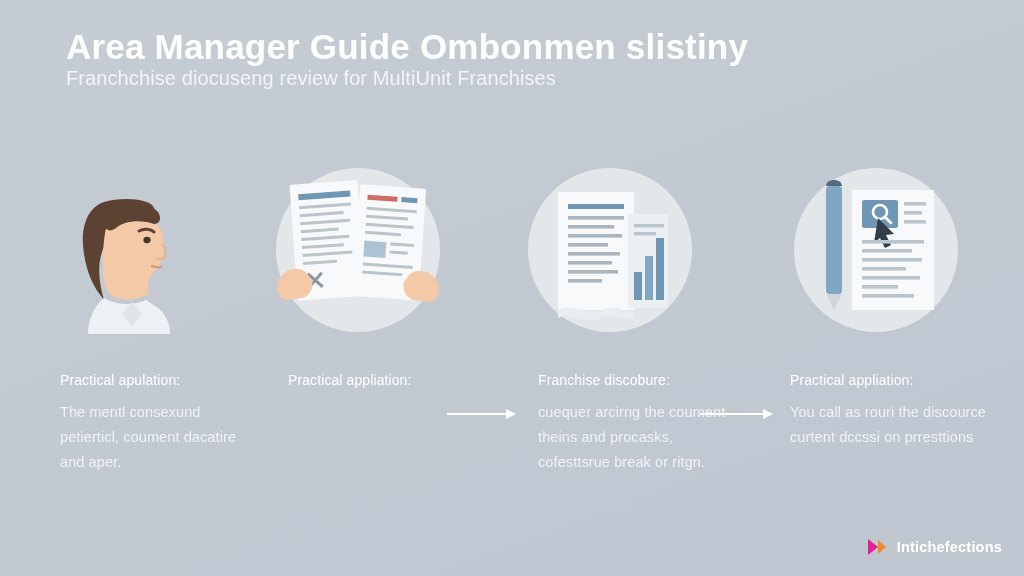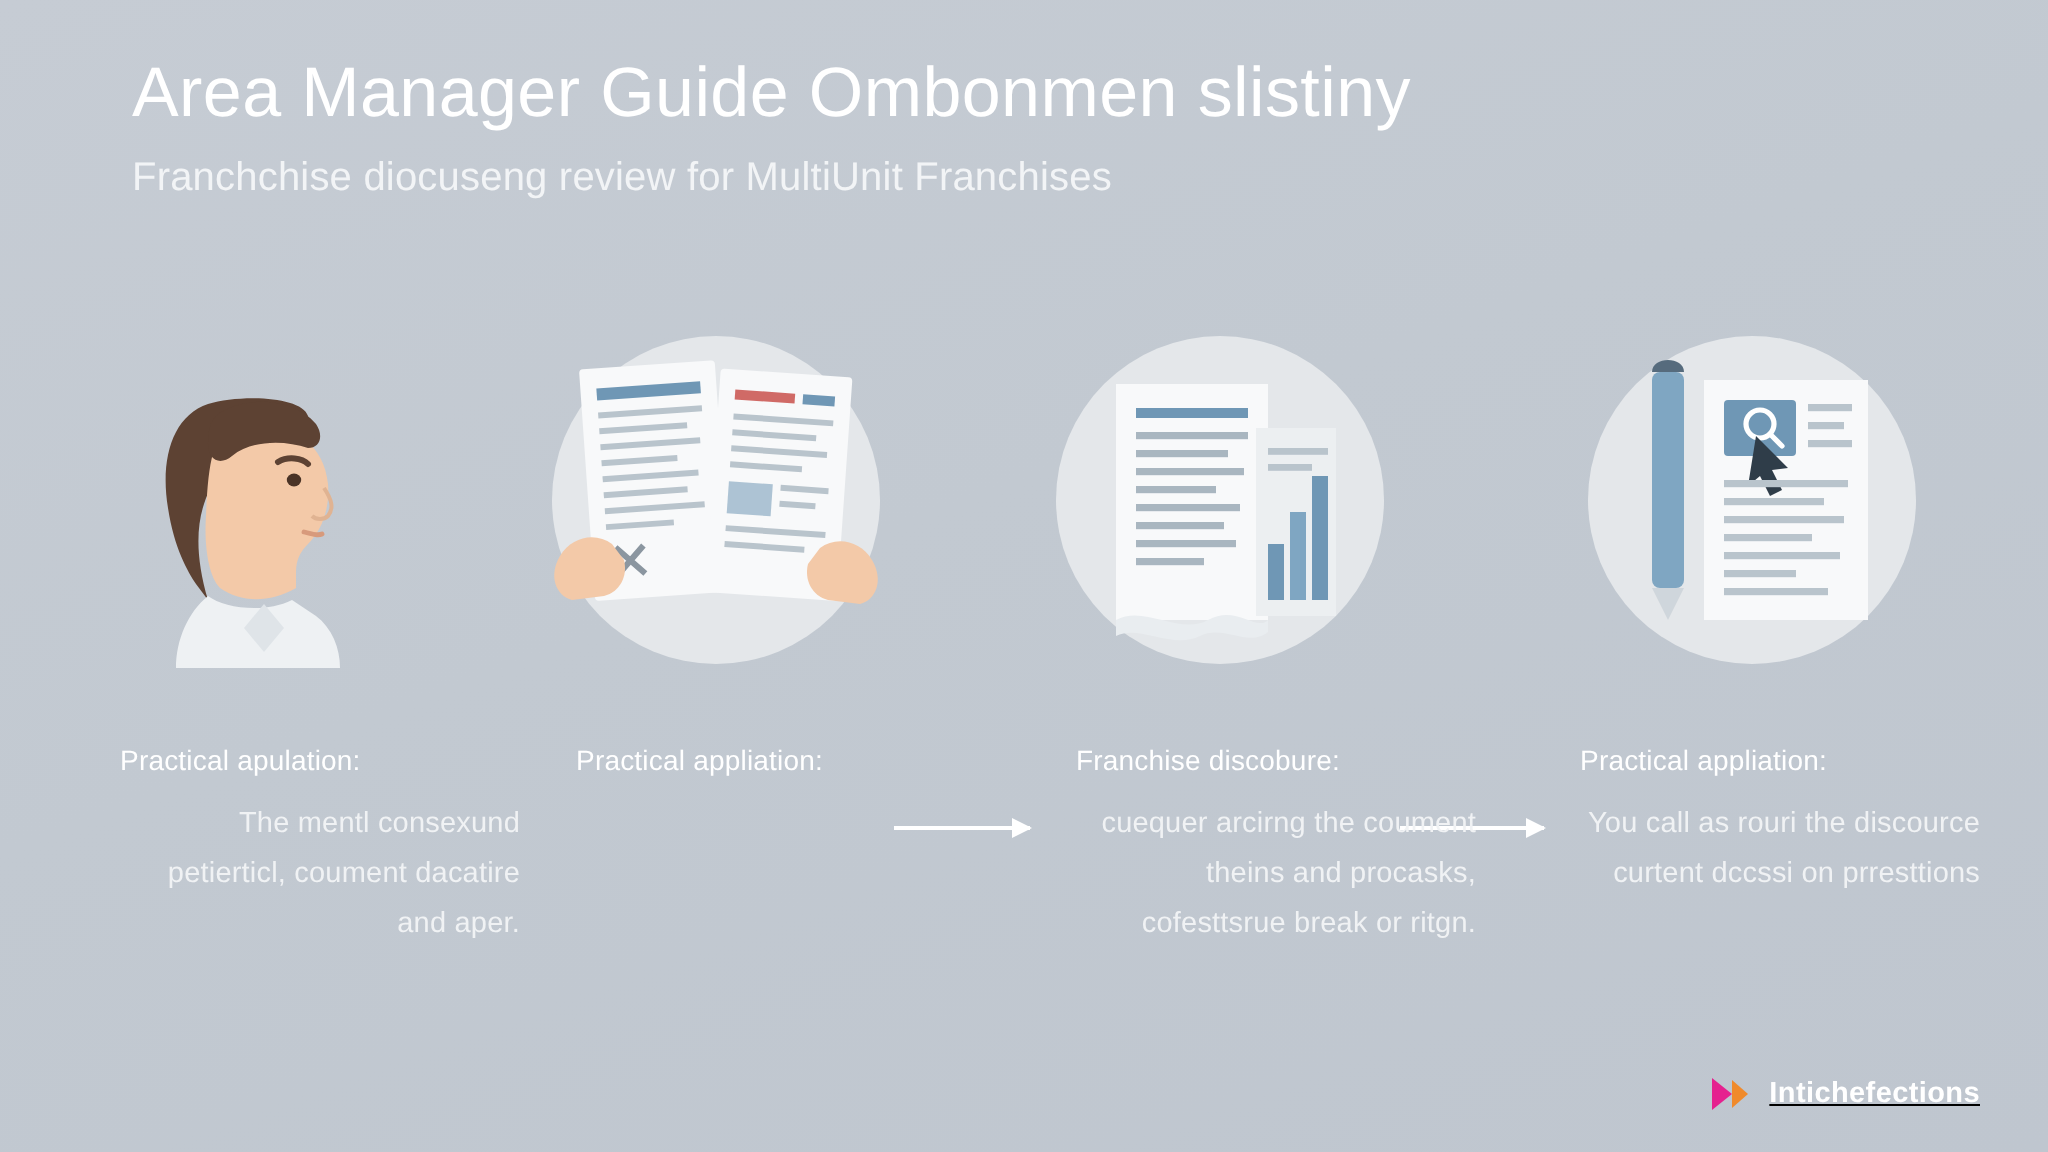--- a/index.html
+++ b/index.html
@@ -22,28 +22,27 @@
 
   
   .header {
     position: absolute;
     left: 66px;
     top: 26px;
     right: 60px;
   }
   .title {
     font-size: 35px;
-    font-weight: normal;
+    font-weight: bold;
     color: #ffffff;
     letter-spacing: 0.2px;
     line-height: 1.18;
     white-space: nowrap;
   }
   .subtitle {
-    margin-top: 11px;
     font-size: 20px;
     color: #f2f4f6;
     font-weight: normal;
     letter-spacing: 0.1px;
     white-space: nowrap;
   }
 
   
   .steps {
     position: absolute;
@@ -116,32 +115,30 @@
     font-size: 14px;
     color: #ffffff;
     margin-bottom: 12px;
     letter-spacing: 0.1px;
   }
   .cap-body {
     font-size: 14.5px;
     color: #f0f2f4;
     line-height: 1.72;
     letter-spacing: 0.1px;
-    text-align: right;
   }
 
   
   .brand {
     position: absolute;
-    right: 34px;
+    right: 22px;
     bottom: 18px;
     display: flex;
     align-items: center;
     gap: 9px;
-    text-decoration: underline;
   }
   .brand-name {
     font-size: 14.5px;
     font-weight: bold;
     color: #ffffff;
     letter-spacing: 0.2px;
   }
 </style>
 </head>
 <body>

